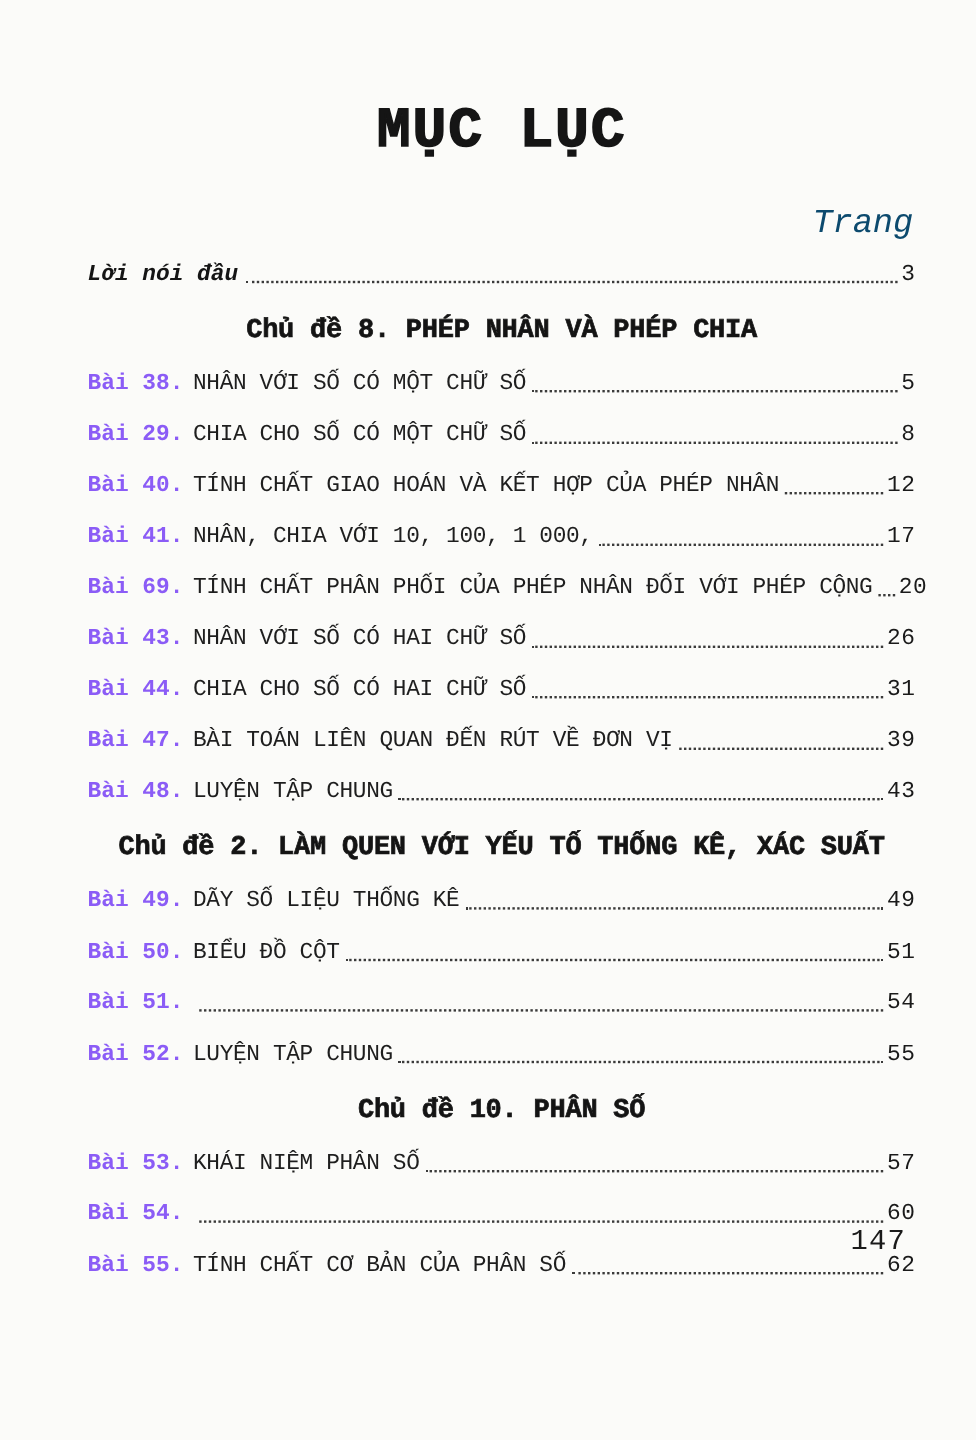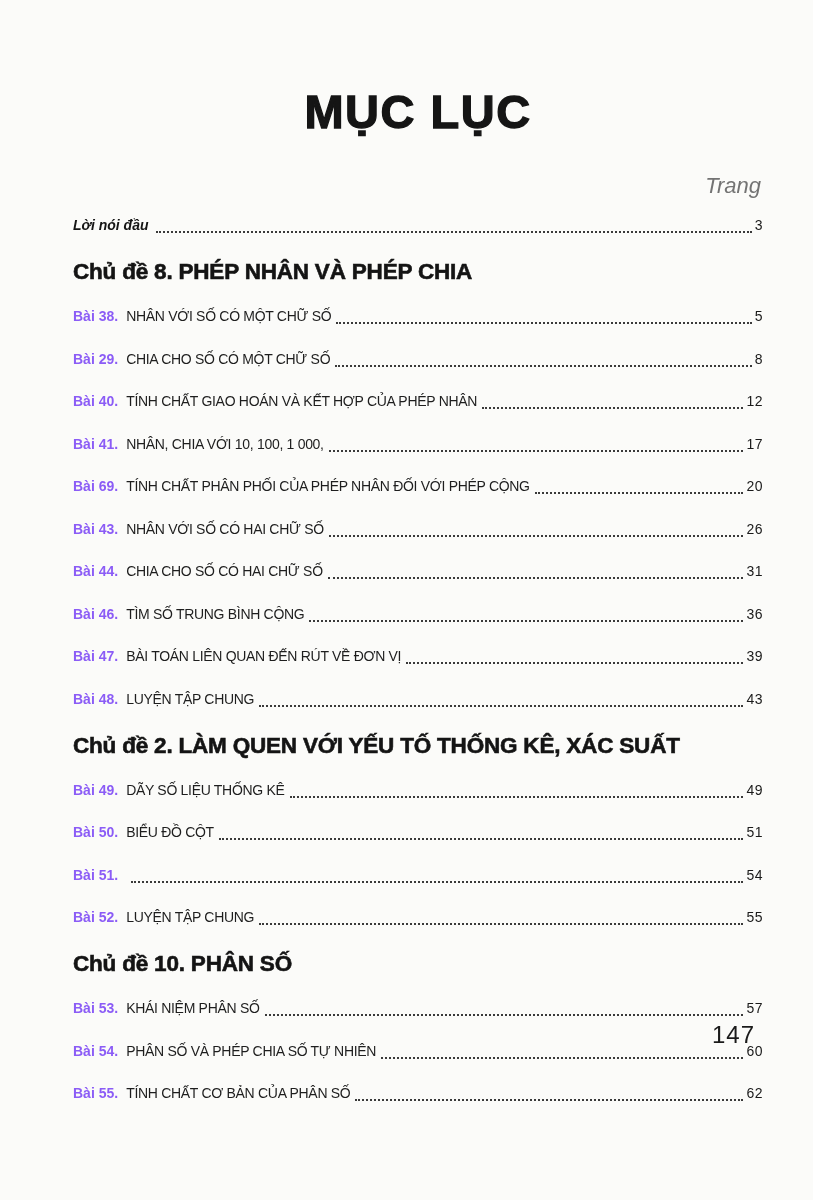--- a/index.html
+++ b/index.html
@@ -8,41 +8,42 @@
     background: #fbfbf9;
     font-family: "Liberation Sans", sans-serif;
     color: #1c1c1c;
     overflow: hidden;
   }
   .page {
     position: relative;
     width: 813px; height: 1080px;
     padding: 84px 50px 0 73px;
     box-sizing: border-box;
+    font-family: Liberation Mono, monospace;
   }
   .title {
     margin: 0 0 34px 0;
     text-align: center;
     font-size: 47px;
     font-weight: 900;
     letter-spacing: 1.5px;
     color: #151515;
     -webkit-text-stroke: 1.3px #151515;
   }
   .col-header {
     text-align: right;
     font-style: italic;
-    font-size: 22px;
+    font-size: 28px;
     margin: 0 2px 13px 0;
-    color: #737373;
+    color: #0c4a6e;
   }
   .row {
     display: flex;
     align-items: flex-end;
-    font-size: 14px;
+    font-size: 19px;
     line-height: 26px;
     margin-bottom: 16.5px;
     white-space: nowrap;
   }
   .row .label {
     font-weight: 700;
     margin-right: 8px;
     color: #8b5cf6;
   }
   .row .entry-title {
@@ -59,20 +60,21 @@
     flex: 1;
     min-width: 14px;
     border-bottom: 2.6px dotted #3a3a3a;
     margin: 0 3px 5px 5px;
   }
   .pagenum {
     color: #1a1a1a;
     letter-spacing: 0.5px;
   }
   .section-heading {
+    text-align: center;
     font-size: 22.5px;
     font-weight: 800;
     margin: 21px 0 18px 0;
     color: #141414;
     -webkit-text-stroke: 0.6px #141414;
     letter-spacing: -0.2px;
   }
   .footer-pagenum {
     position: absolute;
     right: 58px;
@@ -135,26 +137,20 @@
     <span class="leader"></span>
     <span class="pagenum">26</span>
   </div>
   <div class="row">
     <span class="label">Bài 44.</span>
     <span class="entry-title">CHIA CHO SỐ CÓ HAI CHỮ SỐ</span>
     <span class="leader"></span>
     <span class="pagenum">31</span>
   </div>
   <div class="row">
-    <span class="label">Bài 46.</span>
-    <span class="entry-title">TÌM SỐ TRUNG BÌNH CỘNG</span>
-    <span class="leader"></span>
-    <span class="pagenum">36</span>
-  </div>
-  <div class="row">
     <span class="label">Bài 47.</span>
     <span class="entry-title">BÀI TOÁN LIÊN QUAN ĐẾN RÚT VỀ ĐƠN VỊ</span>
     <span class="leader"></span>
     <span class="pagenum">39</span>
   </div>
   <div class="row">
     <span class="label">Bài 48.</span>
     <span class="entry-title">LUYỆN TẬP CHUNG</span>
     <span class="leader"></span>
     <span class="pagenum">43</span>
@@ -189,21 +185,20 @@
   <h2 class="section-heading">Chủ đề 10. PHÂN SỐ</h2>
 
   <div class="row">
     <span class="label">Bài 53.</span>
     <span class="entry-title">KHÁI NIỆM PHÂN SỐ</span>
     <span class="leader"></span>
     <span class="pagenum">57</span>
   </div>
   <div class="row">
     <span class="label">Bài 54.</span>
-    <span class="entry-title">PHÂN SỐ VÀ PHÉP CHIA SỐ TỰ NHIÊN</span>
     <span class="leader"></span>
     <span class="pagenum">60</span>
   </div>
   <div class="row">
     <span class="label">Bài 55.</span>
     <span class="entry-title">TÍNH CHẤT CƠ BẢN CỦA PHÂN SỐ</span>
     <span class="leader"></span>
     <span class="pagenum">62</span>
   </div>
 

